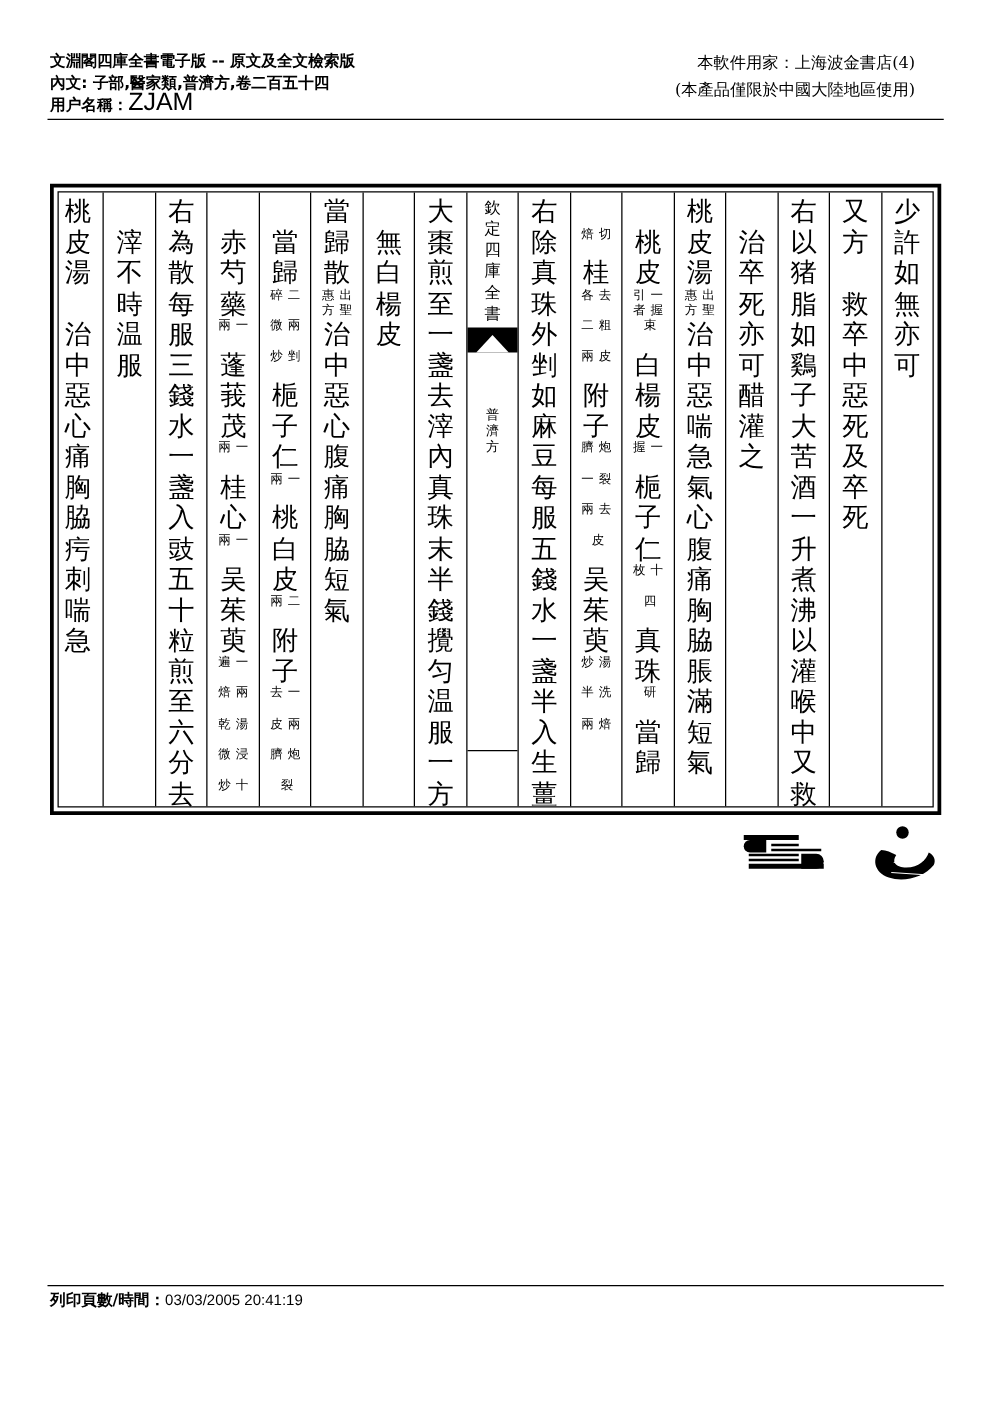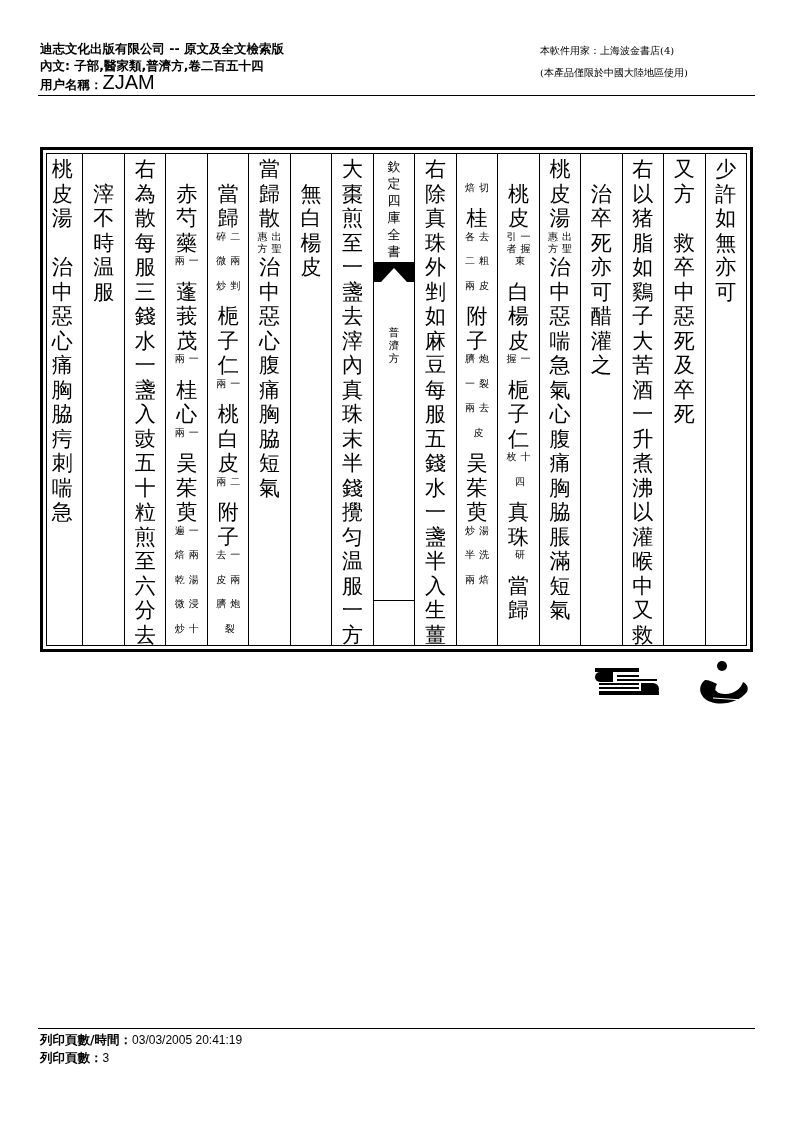--- a/index.html
+++ b/index.html
@@ -3,21 +3,21 @@
 <meta charset="utf-8">
 <style>
   html, body { margin: 0; padding: 0; background: #ffffff; }
   body { width: 793px; height: 1122px; position: relative; overflow: hidden;
          font-family: "DejaVu Serif", "Liberation Serif", serif; color: #000; }
 
   .hdr-left { position: absolute; left: 40px; top: 40px; font-family: "DejaVu Sans", sans-serif;
               font-weight: bold; font-size: 12.5px; line-height: 17px; }
   .hdr-left .latin { font-family: "Liberation Sans", sans-serif; font-weight: normal; font-size: 20px; }
   .hdr-right { position: absolute; left: 540px; top: 40px; font-family: "DejaVu Serif", serif;
-               font-size: 10px; line-height: 22px; }
+               font-size: 13px; line-height: 22px; text-align: right; }
   .hdr-rule { position: absolute; left: 38px; top: 95px; width: 717px; height: 0;
               border-top: 1.5px solid #000; }
 
   .frame { position: absolute; left: 40px; top: 147px; width: 713px; height: 505px;
            border: 3px solid #000; box-sizing: border-box; }
   .frame-inner { position: absolute; left: 3px; top: 3px; right: 3px; bottom: 3px;
                  border: 1px solid #000; }
 
   .col { position: absolute; top: 0; bottom: 0; border-left: 1px solid #000; box-sizing: border-box; }
   .col:first-child { border-left: none; }
@@ -43,21 +43,21 @@
 
   .ftr-rule { position: absolute; left: 38px; top: 1028px; width: 717px; border-top: 1.5px solid #000; }
   .ftr { position: absolute; left: 40px; top: 1031px; font-family: "DejaVu Sans", sans-serif;
          font-weight: bold; font-size: 12.5px; line-height: 17px; }
   .ftr .latin { font-family: "Liberation Sans", sans-serif; font-weight: normal; font-size: 12px; }
 </style>
 </head>
 <body>
 
 <div class="hdr-left">
-  <div>迪志文化出版有限公司 -- 原文及全文檢索版</div>
+  <div>文淵閣四庫全書電子版 -- 原文及全文檢索版</div>
   <div>內文: 子部,醫家類,普濟方,卷二百五十四</div>
   <div>
     <span>用户名稱：</span><span class="latin">ZJAM</span>
   </div>
 </div>
 <div class="hdr-right">
   <div>本軟件用家：上海波金書店(4)</div>
   <div>(本產品僅限於中國大陸地區使用)</div>
 </div>
 <div class="hdr-rule"></div>
@@ -657,16 +657,13 @@
     <path d="M22 38 L52 40" stroke="#fff" stroke-width="1"></path>
     <path d="M24 30 C32 28 40 26 48 28" stroke="#fff" stroke-width="0.8" fill="none"></path>
   </svg>
 </div>
 
 <div class="ftr-rule"></div>
 <div class="ftr">
   <div>
     <span>列印頁數/時間：</span><span class="latin">03/03/2005 20:41:19</span>
   </div>
-  <div>
-    <span>列印頁數：</span><span class="latin">3</span>
-  </div>
 </div>
 
 </body></html>

